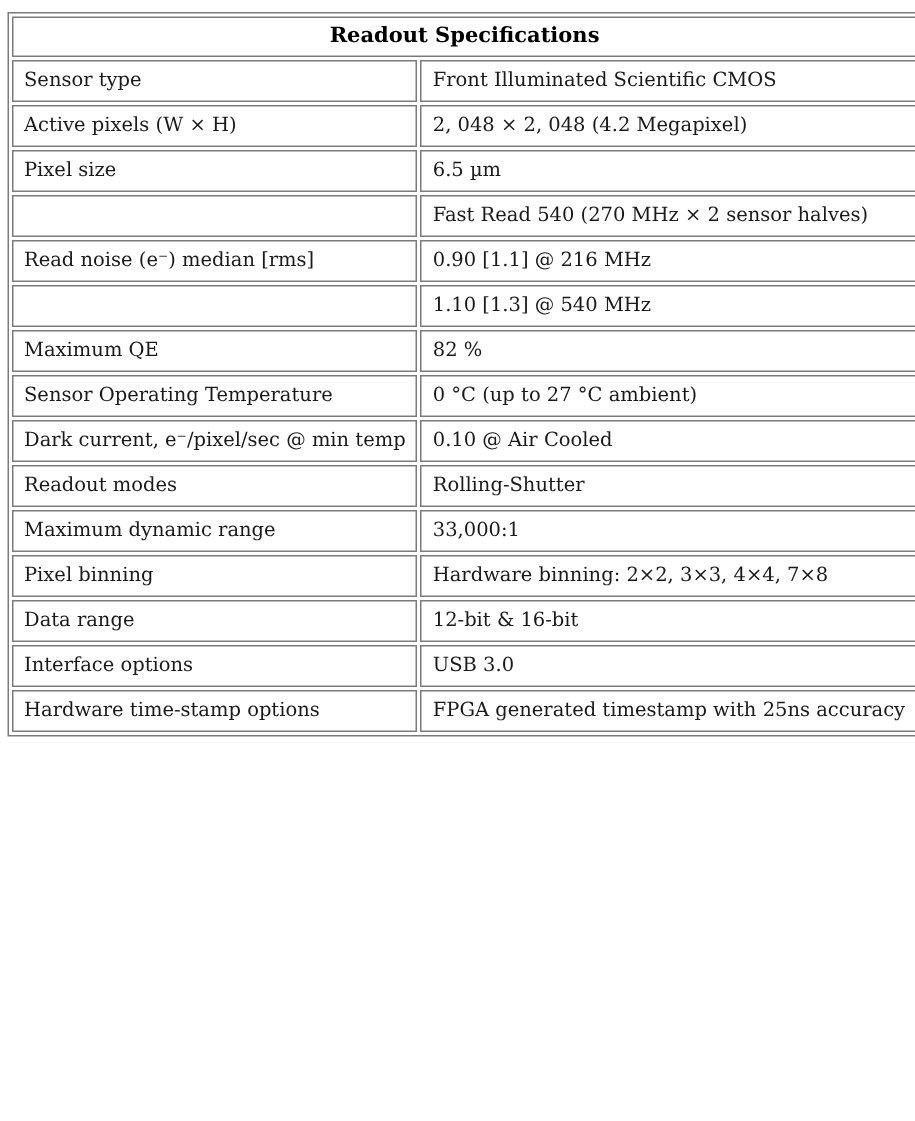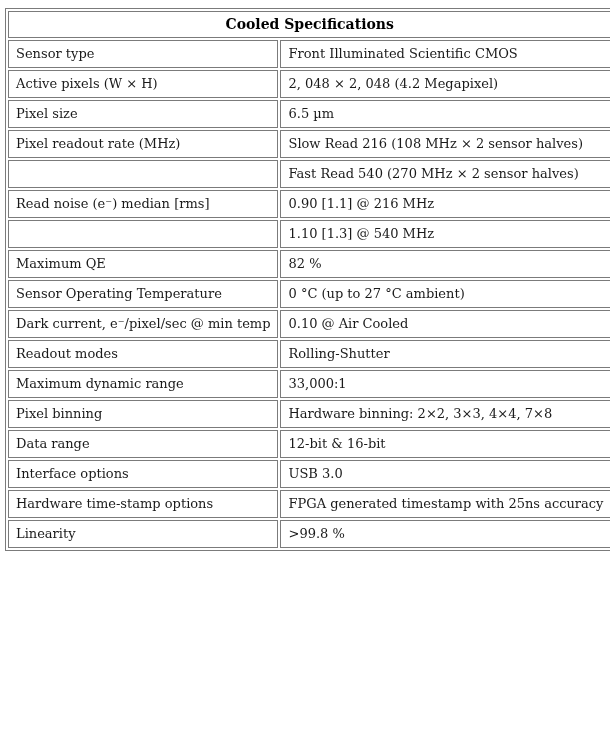--- a/index.html
+++ b/index.html
@@ -49,37 +49,33 @@
 <body>
 
 <div class="page">
   <table class="spec-table">
     <colgroup>
         <col class="c1">
         <col class="c2">
       </colgroup>
     <tbody>
         <tr>
-      <th class="title-cell" colspan="2">Cooled Specifications</th>
+      <th class="title-cell" colspan="2">Readout Specifications</th>
     </tr>
     <tr>
       <td>Sensor type</td>
       <td>Front Illuminated Scientific CMOS</td>
     </tr>
     <tr>
       <td>Active pixels (W × H)</td>
       <td>2, 048 × 2, 048 (4.2 Megapixel)</td>
     </tr>
     <tr>
       <td>Pixel size</td>
       <td>6.5 µm</td>
-    </tr>
-    <tr>
-      <td>Pixel readout rate (MHz)</td>
-      <td>Slow Read 216 (108 MHz × 2 sensor halves)</td>
     </tr>
     <tr>
       <td></td>
       <td>Fast Read 540 (270 MHz × 2 sensor halves)</td>
     </tr>
     <tr>
       <td>Read noise (e⁻) median [rms]</td>
       <td>0.90 [1.1] @ 216 MHz</td>
     </tr>
     <tr>
@@ -115,19 +111,15 @@
       <td>12-bit &amp; 16-bit</td>
     </tr>
     <tr>
       <td>Interface options</td>
       <td>USB 3.0</td>
     </tr>
     <tr>
       <td>Hardware time-stamp options</td>
       <td>FPGA generated timestamp with 25ns accuracy</td>
     </tr>
-    <tr>
-      <td>Linearity</td>
-      <td>&gt;99.8 %</td>
-    </tr>
   </tbody>
     </table>
 </div>
 
 </body></html>

